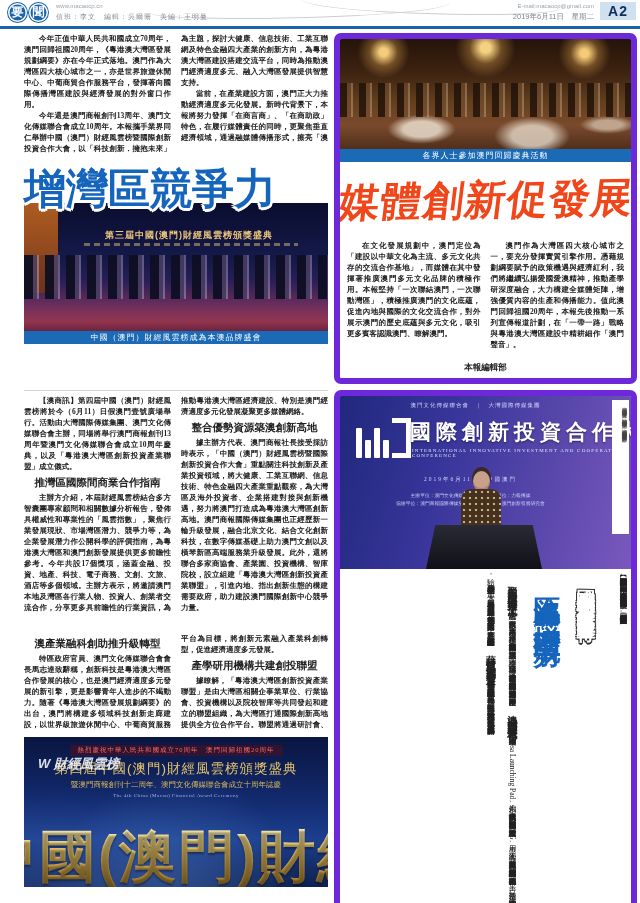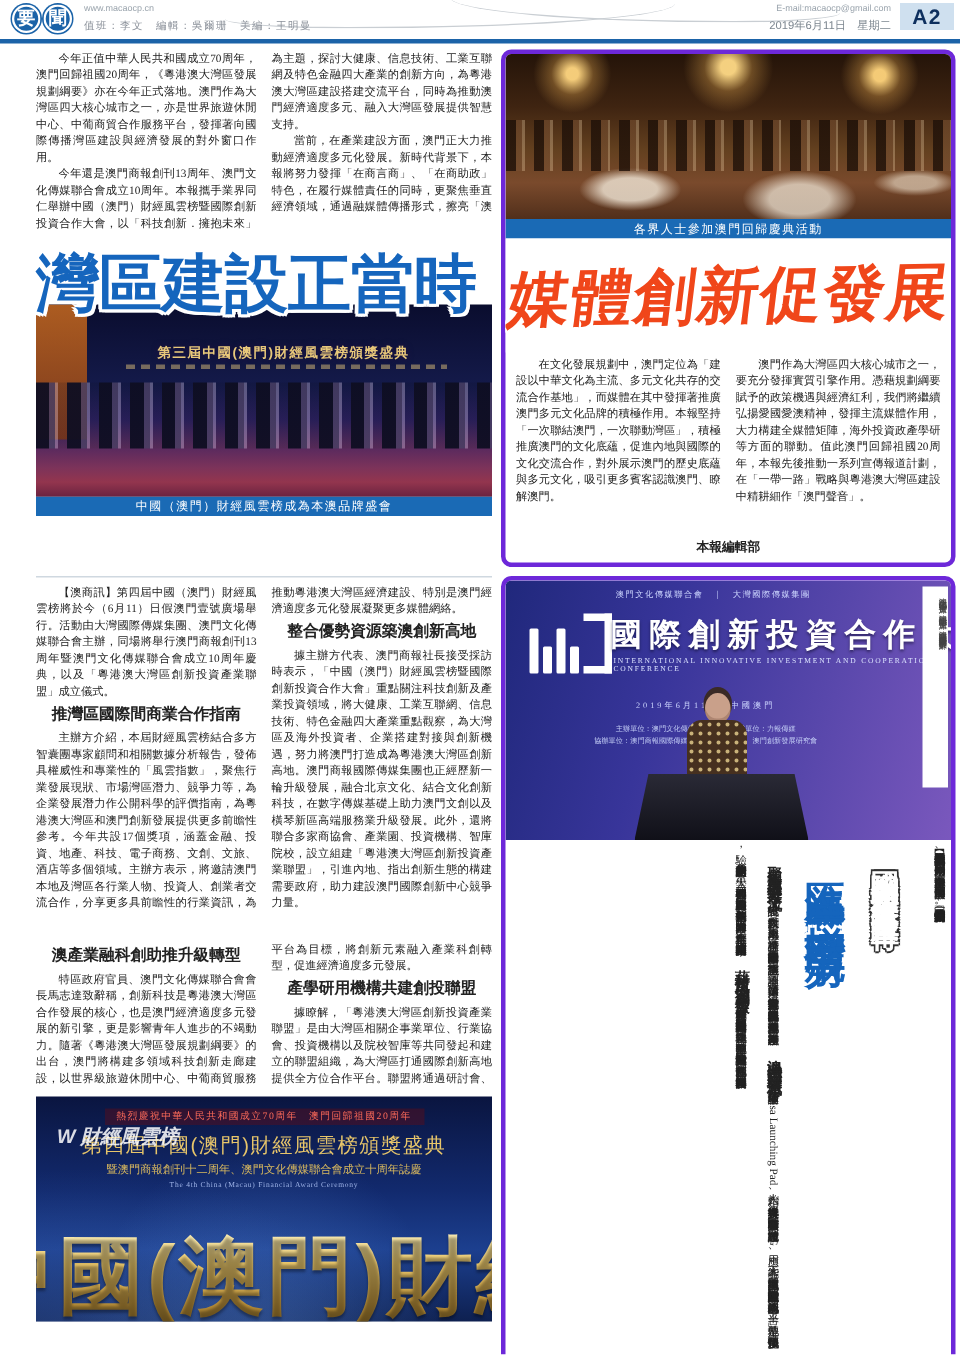--- a/index.html
+++ b/index.html
@@ -15,25 +15,25 @@
   .mh-email{position:absolute;right:46px;top:3px;font-size:6px;color:#9aa4ad;text-align:right;}
   .mh-date{position:absolute;right:46px;top:12px;font-size:7.5px;color:#7d8790;text-align:right;}
   .a2box{position:absolute;right:4px;top:2px;background:#cfe0ef;color:#0d2f5e;font-weight:bold;
         font-size:14px;padding:1px 8px;letter-spacing:1px;}
   .curve{position:absolute;border:0;border-bottom:1px solid #c9ced3;height:22px;}
   .curve.c1{left:150px;top:-4px;width:300px;border-radius:0 0 80% 30%;}
   .curve.c2{right:80px;top:-8px;width:260px;border-radius:0 0 30% 80%;}
   
   .content{padding:4px 3px 0 24px;}
   .cols2{column-count:2;column-gap:10px;text-align:justify;font-size:7.5px;line-height:11px;overflow:hidden;}
-  .para{margin:0;text-indent:2em;}
+  .para{margin:0;text-indent:2em;font-weight:bold;}
   .caption-bar{background:#1a6ab5;color:#fff;font-size:8px;line-height:13px;height:13px;text-align:center;
         font-family:"Liberation Sans","DejaVu Sans",sans-serif;letter-spacing:1px;}
   .subhead{font-size:10.5px;font-weight:bold;text-align:center;margin:5px 0 4px;column-span:none;}
-  .boxed{border:3px solid #6d28d9;border-radius:7px;overflow:hidden;}
+  .boxed{border:6px solid #6d28d9;border-radius:7px;overflow:hidden;}
   .outline-w{text-shadow:-2px -2px 0 #fff,2px -2px 0 #fff,-2px 2px 0 #fff,2px 2px 0 #fff,
              -2.5px 0 0 #fff,2.5px 0 0 #fff,0 -2.5px 0 #fff,0 2.5px 0 #fff;}
   
   .top{display:flex;gap:6px;}
   .top-left{width:304px;flex:none;}
   .lead-text{height:122px;}
   .head-blue{margin:6px 0 -14px;position:relative;z-index:2;font-family:"Liberation Sans","DejaVu Sans",sans-serif;
         font-size:42px;font-weight:900;color:#1565bd;letter-spacing:0;line-height:56px;white-space:nowrap;}
   .stage-photo{margin:0;position:relative;height:128px;overflow:hidden;
         background:linear-gradient(180deg,#0a0d2e 0%,#141a4a 42%,#2c2160 60%,#6e3260 78%,#4c2040 100%);}
@@ -148,42 +148,42 @@
   <main class="content">
 
     <section class="top">
 
       <div class="top-left">
         <div class="lead-text cols2">
           <p class="para">今年正值中華人民共和國成立70周年，澳門回歸祖國20周年，《粵港澳大灣區發展規劃綱要》亦在今年正式落地。澳門作為大灣區四大核心城市之一，亦是世界旅遊休閒中心、中葡商貿合作服務平台，發揮著向國際傳播灣區建設與經濟發展的對外窗口作用。</p>
           <p class="para">今年還是澳門商報創刊13周年、澳門文化傳媒聯合會成立10周年。本報攜手業界同仁舉辦中國（澳門）財經風雲榜暨國際創新投資合作大會，以「科技創新．擁抱未來」為主題，探討大健康、信息技術、工業互聯網及特色金融四大產業的創新方向，為粵港澳大灣區建設搭建交流平台，同時為推動澳門經濟適度多元、融入大灣區發展提供智慧支持。</p>
           <p class="para">當前，在產業建設方面，澳門正大力推動經濟適度多元化發展。新時代背景下，本報將努力發揮「在商言商」、「在商助政」特色，在履行媒體責任的同時，更聚焦垂直經濟領域，通過融媒體傳播形式，擦亮「澳門商報」品牌，向外界傳遞澳門經濟發展成果。</p>
         </div>
-        <h1 class="head-blue outline-w">灣區建設正當時</h1>
+        <h1 class="head-blue outline-w">增灣區競爭力</h1>
         <figure class="stage-photo">
           <div class="orange-wing"></div>
           <div class="stage-screen">第三屆中國(澳門)財經風雲榜頒獎盛典</div>
           <div class="stage-screen-sub"></div>
           <div class="stage-crowd"></div>
           <div class="stage-floor"></div>
         </figure>
         <div class="caption-bar">中國（澳門）財經風雲榜成為本澳品牌盛會</div>
       </div>
 
       <div class="top-right boxed">
         <figure class="banquet-photo">
           <div class="banquet-crowd"></div>
         </figure>
         <div class="caption-bar">各界人士參加澳門回歸慶典活動</div>
         <div class="head-orange-wrap">
           <h1 class="head-orange outline-w">媒體創新促發展</h1>
         </div>
         <div class="tr-text cols2">
           <p class="para">在文化發展規劃中，澳門定位為「建設以中華文化為主流、多元文化共存的交流合作基地」，而媒體在其中發揮著推廣澳門多元文化品牌的積極作用。本報堅持「一次聯結澳門，一次聯動灣區」，積極推廣澳門的文化底蘊，促進內地與國際的文化交流合作，對外展示澳門的歷史底蘊與多元文化，吸引更多賓客認識澳門、瞭解澳門。</p>
-          <p class="para">澳門作為大灣區四大核心城市之一，要充分發揮實質引擎作用。憑藉規劃綱要賦予的政策機遇與經濟紅利，我們將繼續弘揚愛國愛澳精神，發揮主流媒體作用，大力構建全媒體矩陣，海外投資政產學研等方面的聯動。值此澳門回歸祖國20周年，本報先後推動一系列宣傳報道計劃，在「一帶一路」戰略與粵港澳大灣區建設中精耕細作「澳門聲音」。</p>
+          <p class="para">澳門作為大灣區四大核心城市之一，要充分發揮實質引擎作用。憑藉規劃綱要賦予的政策機遇與經濟紅利，我們將繼續弘揚愛國愛澳精神，推動產學研深度融合，大力構建全媒體矩陣，增強優質內容的生產和傳播能力。值此澳門回歸祖國20周年，本報先後推動一系列宣傳報道計劃，在「一帶一路」戰略與粵港澳大灣區建設中精耕細作「澳門聲音」。</p>
         </div>
         <div class="byline">本報編輯部</div>
       </div>
 
     </section>
 
     <section class="bottom">
 
       <div class="bottom-left">
         <div class="sec2-textA cols2">

